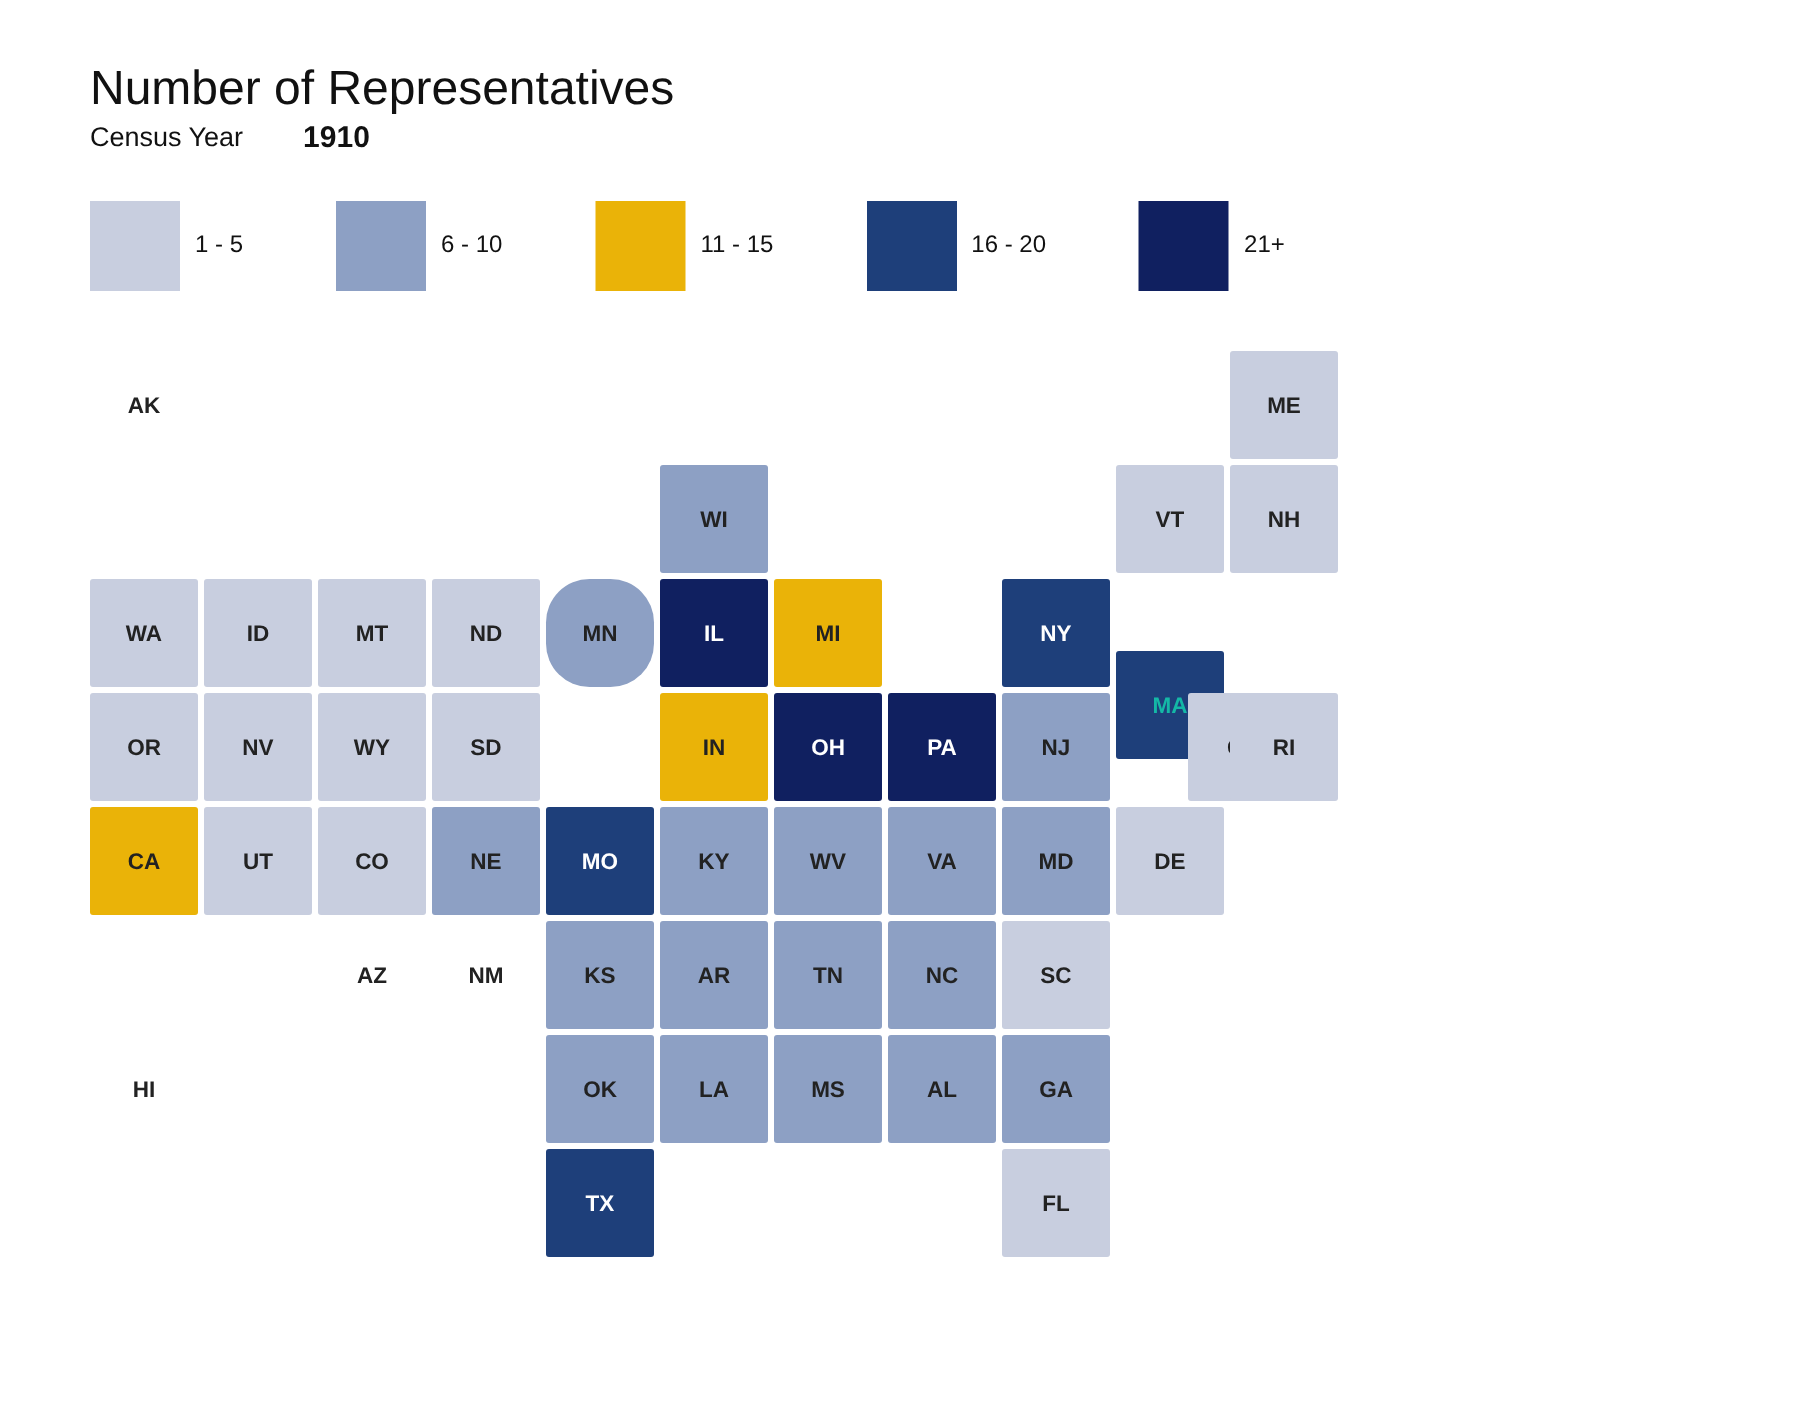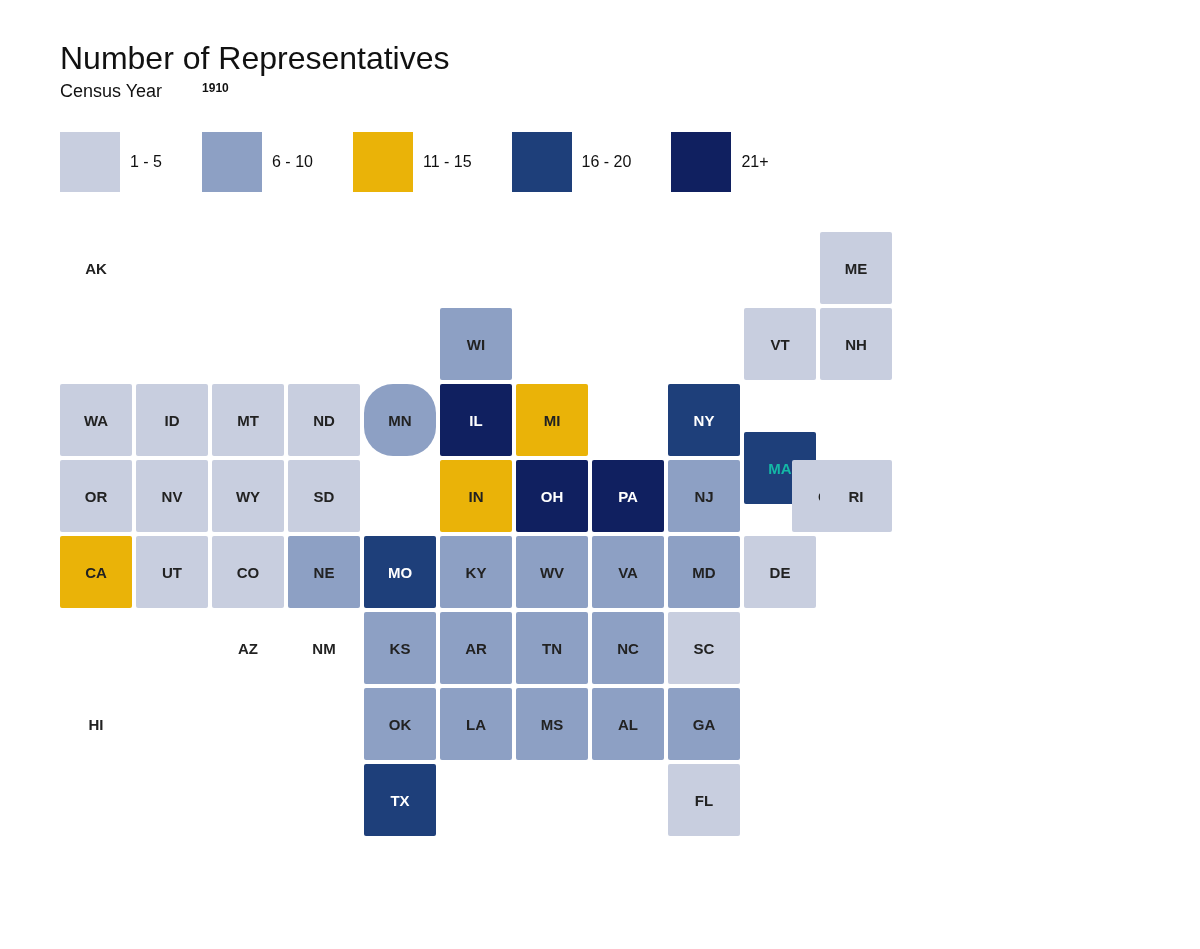--- a/index.html
+++ b/index.html
@@ -21,28 +21,28 @@
       margin-bottom: 4px;
     }
     .subtitle {
       font-size: 18px;
       color: #111;
       margin-bottom: 30px;
       display: flex;
       gap: 40px;
     }
     .subtitle .year {
-      font-size: 12px;
+      font-size: 20px;
       font-weight: 600;
     }
     
     .legend {
       display: flex;
       align-items: center;
-      gap: 40px;
+      gap: 62px;
       margin-bottom: 40px;
       margin-top: 10px;
     }
     .legend-item {
       display: flex;
       align-items: center;
       gap: 10px;
     }
     .legend-box {
       width: 60px;

